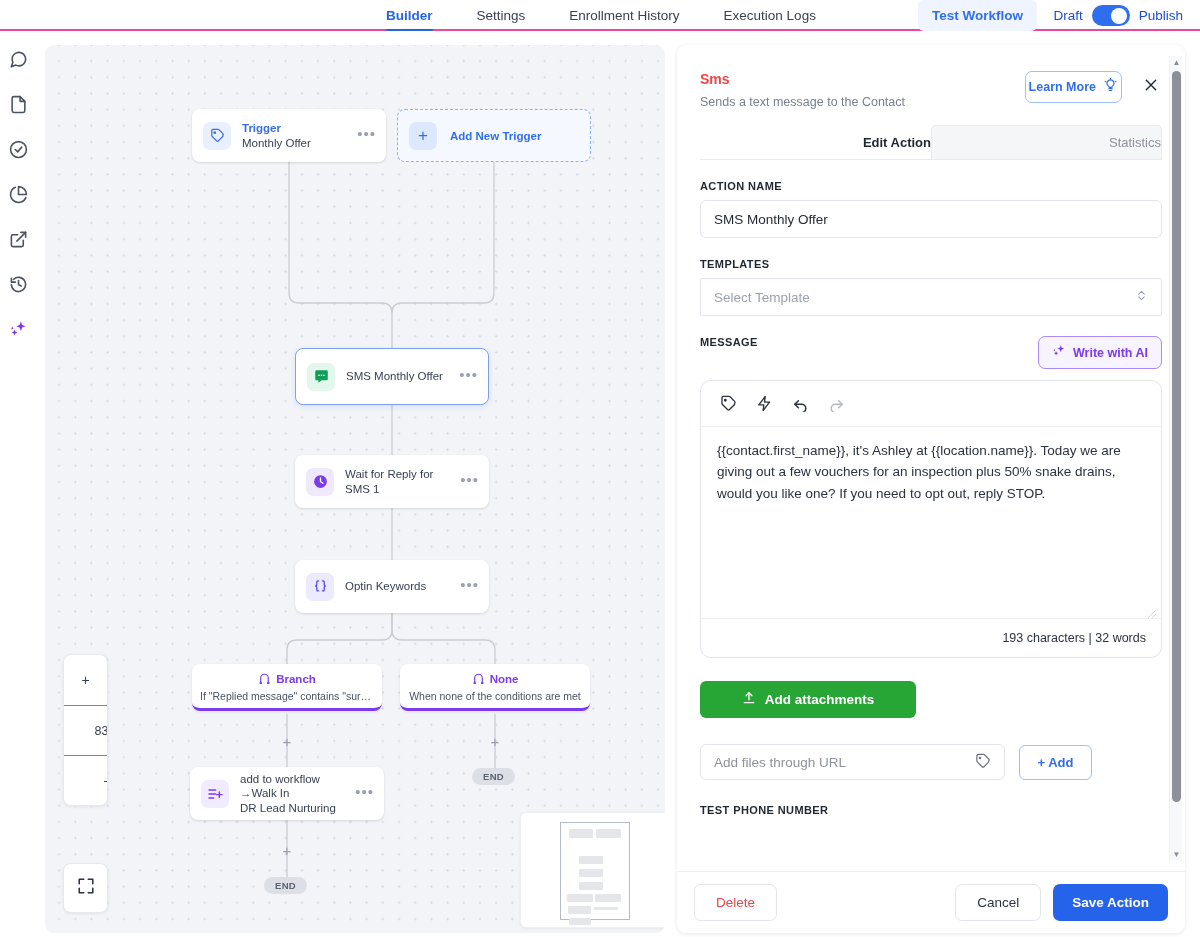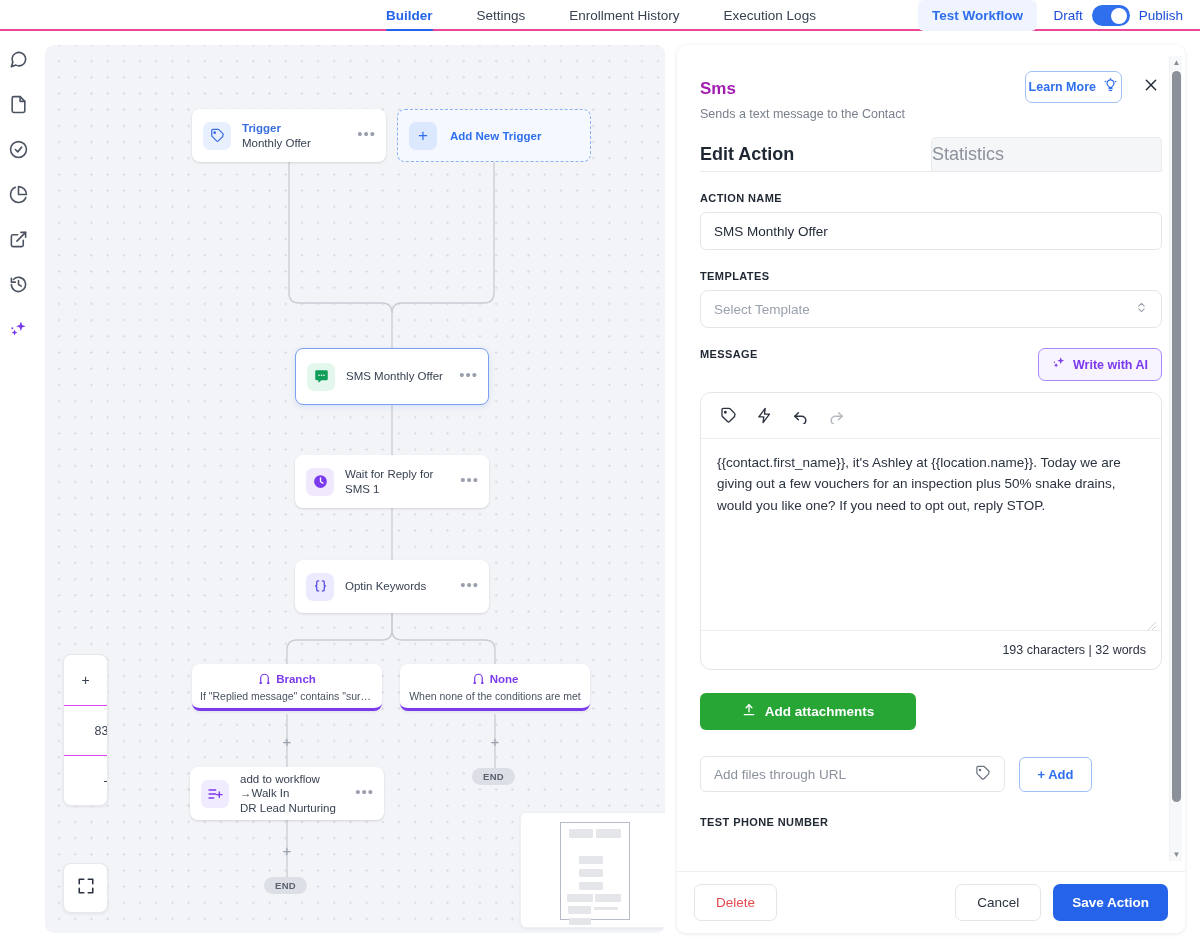--- a/index.html
+++ b/index.html
@@ -192,61 +192,61 @@
     position: absolute; left: 677px; top: 45px; width: 508px; height: 888px;
     background: #fff; border-radius: 9px;
     box-shadow: 0 1px 4px rgba(16,24,40,.10);
     overflow: hidden;
   }
   #panel-body {
     position: absolute; left: 0; top: 0; right: 0; bottom: 62px;
     overflow: hidden; padding: 0 23px;
   }
   #panel-title {
-    margin-top: 34px; font-size: 17px; font-weight: 600; color: #a21caf;
+    margin-top: 26px; font-size: 14px; font-weight: 600; color: #ef4444;
   }
   #learn-more {
     position: absolute; right: 63px; top: 26px;
     border: 1px solid #9fc0f7; border-radius: 7px; background: #fff;
     color: #2f6fed; font-size: 12.5px; font-weight: 600;
     padding: 6px 3px; display: flex; align-items: center; gap: 7px;
     cursor: pointer;
   }
   #close-x {
     position: absolute; right: 23px; top: 29px; width: 22px; height: 22px;
     display: flex; align-items: center; justify-content: center;
     cursor: pointer; color: #1f2733;
   }
   #panel-sub { margin-top: 8px; font-size: 12.5px; color: #79808c; }
   #panel-tabs {
     margin-top: 16px; display: flex; height: 35px; position: relative;
     border-bottom: 1px solid #e8eaee;
   }
   .ptab {
-    flex: 1 1 50%; display: flex; align-items: center; justify-content: flex-start;
-    font-size: 18px; cursor: pointer; position: relative;
+    flex: 1 1 50%; display: flex; align-items: center; justify-content: flex-end;
+    font-size: 13px; cursor: pointer; position: relative;
   }
   .ptab.active { color: #1f2733; font-weight: 600; }
   .ptab.inactive {
     color: #8c929c; background: #f5f6f8;
     border: 1px solid #e8eaee; border-bottom: none;
     border-top-left-radius: 5px; border-top-right-radius: 5px;
   }
 
   .fieldlabel {
     margin-top: 20px; font-size: 11px; font-weight: 700; color: #1f2733;
     letter-spacing: .4px;
   }
   .textinput {
     margin-top: 8px; height: 38px; border: 1px solid #e2e5ea; border-radius: 6px;
     display: flex; align-items: center; padding: 0 13px;
     font-size: 13.5px; color: #1f2733; background: #fff; cursor: text;
   }
   .selectinput {
-    margin-top: 8px; height: 38px; border: 1px solid #e2e5ea; border-radius: 8px;
+    margin-top: 8px; height: 38px; border: 1px solid #e2e5ea; border-radius: 2px;
     display: flex; align-items: center; padding: 0 13px;
     font-size: 13.5px; color: #9aa1ad; background: #fff; cursor: pointer;
     justify-content: space-between;
   }
   #msg-row {
     margin-top: 20px; display: flex; 
     justify-content: space-between;
   }
   #msg-row .fieldlabel { margin-top: 0; }
   #write-ai {

